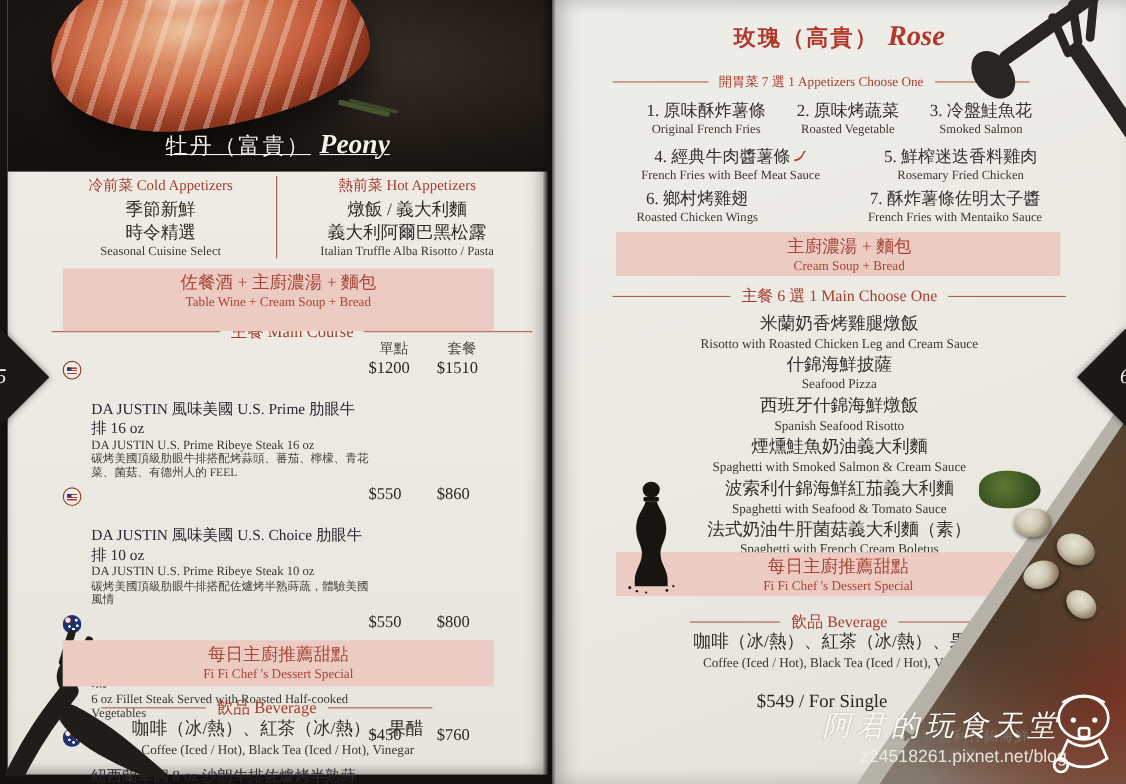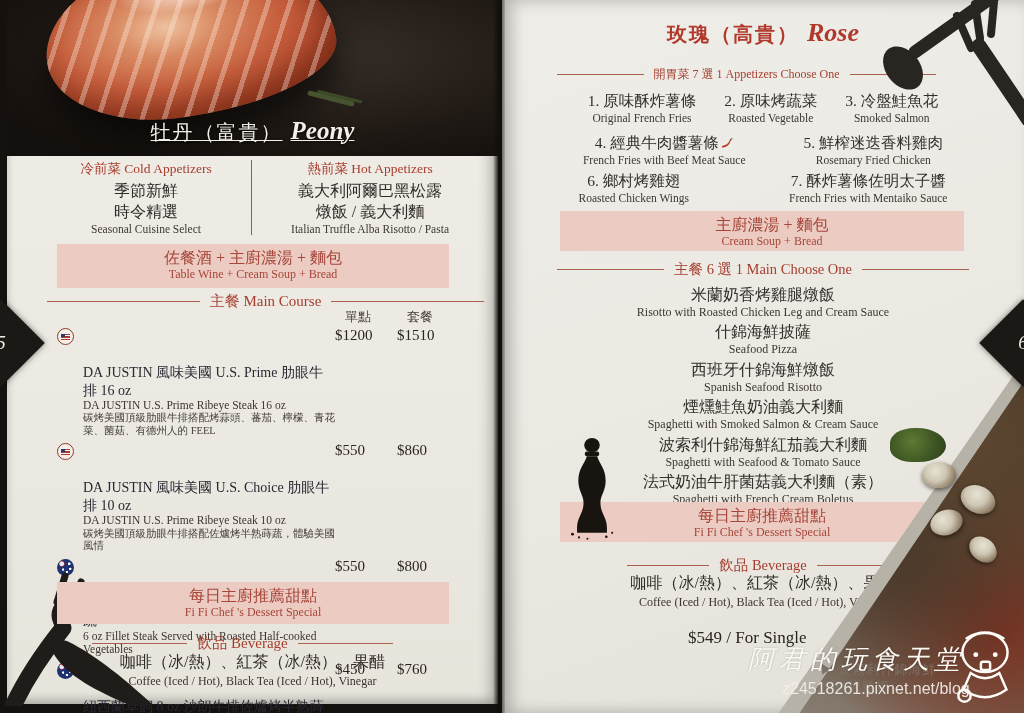--- a/index.html
+++ b/index.html
@@ -43,21 +43,21 @@
   .banner-title .ten { font-size:25px; font-style:italic; font-weight:bold; margin-left:8px; }
 
   
   .lp-apps { position:absolute; top:160px; left:34px; right:10px; display:flex; text-align:center; }
   .lp-apps .colA { width:47%;font-family:Liberation Serif, serif; }
   .lp-apps .colB { flex:1; border-left:1px solid #a2584b; }
   .app-head { font-size:13.5px; color:#a63e2e; margin-bottom:2px; }
   .app-line { font-size:16px; color:#2f2b28; line-height:1.32; }
   .app-en { font-size:12px; color:#38342f; margin-top:1px; }
 
-  .lp-band1 { position:absolute; top:244px; left:50px; width:392px; height:44px;text-align:center; }
+  .lp-band1 { position:absolute; top:244px; left:50px; width:392px; height:57px;text-align:center; }
   .lp-main-rule { position:absolute; top:292px; left:40px; right:14px; font-size:15px; }
   .price-heads { position:absolute; top:308px; left:338px; display:flex; }
   .price-heads span { width:62px; font-size:13px; color:#474139; }
 
   .lp-items { position:absolute; top:326px; left:50px; right:12px; }
   .mi { display:flex; margin-bottom:4px; }
   .mi-flag { width:26px; padding-top:2px; }
   .mi-main { width:252px; }
   .mi-title { font-size:14px; color:#2b2733; line-height:1.25;margin-top:38px; }
   .mi-sub-en { font-size:11.5px; color:#3b362f; line-height:1.15; }
@@ -164,22 +164,22 @@
 
     <div class="lp-apps">
       <div class="colA">
         <div class="app-head">冷前菜 Cold Appetizers</div>
         <div class="app-line">季節新鮮</div>
         <div class="app-line">時令精選</div>
         <div class="app-en">Seasonal Cuisine Select</div>
       </div>
       <div class="colB">
         <div class="app-head">熱前菜 Hot Appetizers</div>
+        <div class="app-line">燉飯 / 義大利麵</div>
         <div class="app-line">義大利阿爾巴黑松露</div>
-        <div class="app-line">燉飯 / 義大利麵</div>
         <div class="app-en">Italian Truffle Alba Risotto / Pasta</div>
       </div>
     </div>
 
     <div class="band lp-band1">
       <div class="bzh">佐餐酒 + 主廚濃湯 + 麵包</div>
       <div class="ben">Table Wine + Cream Soup + Bread</div>
     </div>
 
     <div class="rule-header lp-main-rule">

